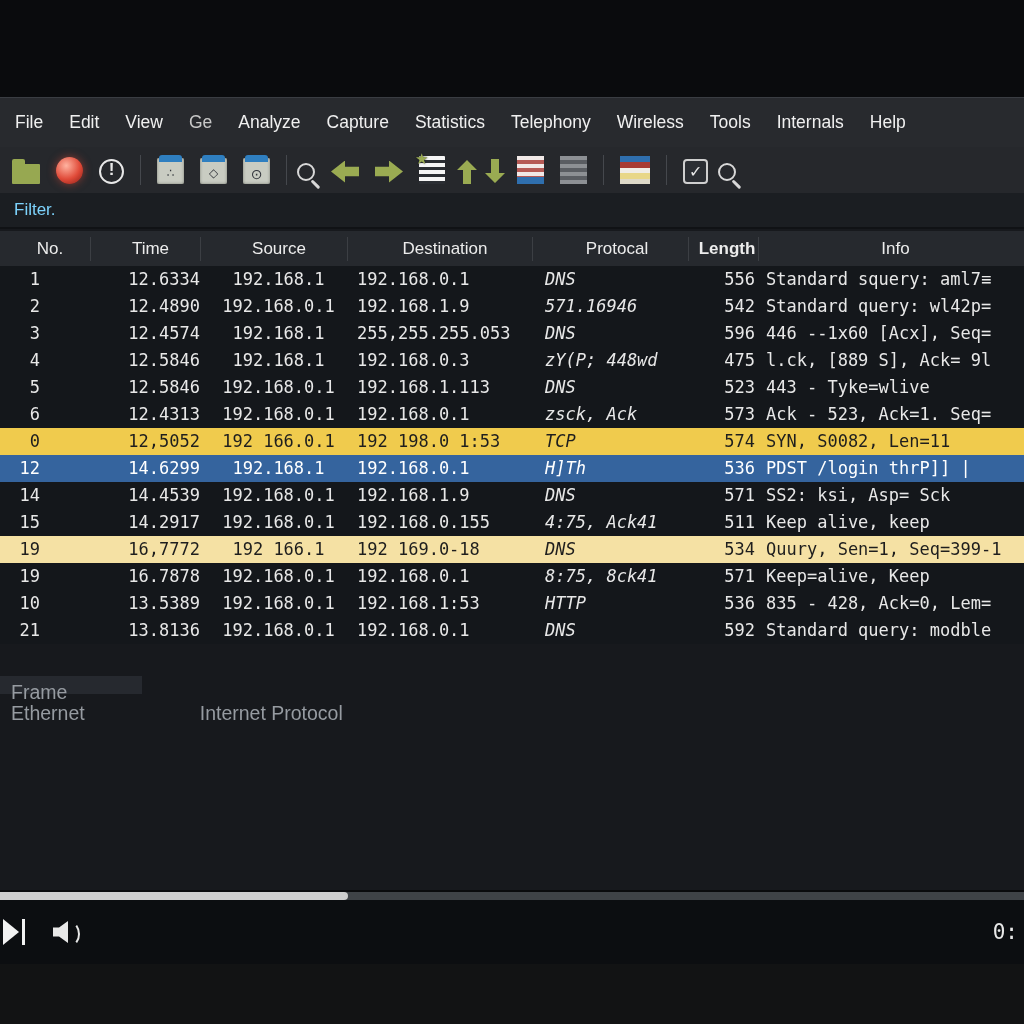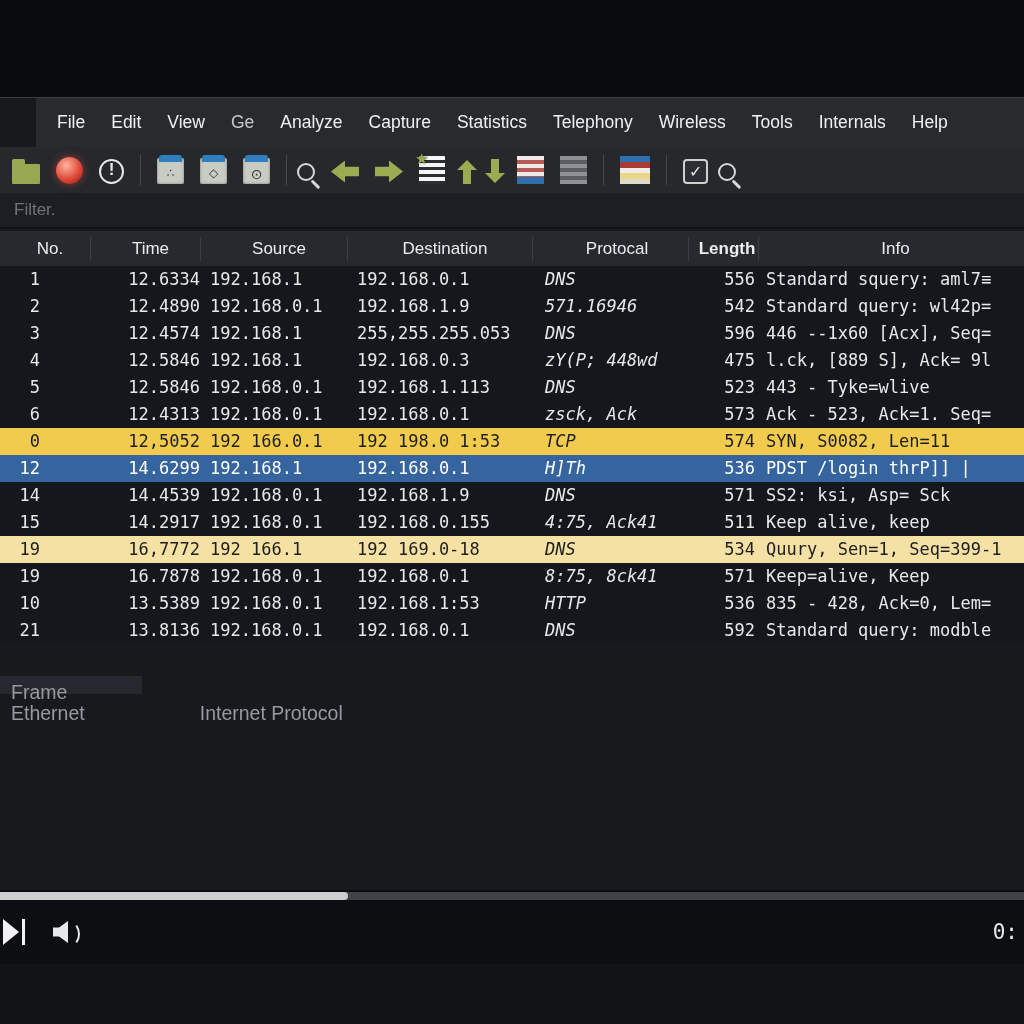--- a/index.html
+++ b/index.html
@@ -8,21 +8,21 @@
             background:#0a0b0d; font-family:"Liberation Sans", sans-serif; }
 
   .black-top { position:absolute; top:0; left:0; width:1024px; height:97px; background:#0a0b0d; }
   .black-bottom { position:absolute; top:964px; left:0; width:1024px; height:60px; background:#121314; }
 
   .app { position:absolute; top:97px; left:0; width:1024px; height:793px;
          background:#17191d; border-top:1px solid #3a3d42; }
 
   
   .menubar { position:absolute; top:0; left:0; right:0; height:49px; background:#282a2e;
-             display:flex; align-items:center; padding-left:8px;margin-left:36px; }
+             display:flex; align-items:center; padding-left:2px; }
   .menu-item { color:#f0f0f0; font-size:17.5px; padding:0 13px; line-height:49px; cursor:default; }
   .menu-item:nth-child(4) { color:#c8c8c8; }
 
   
   .toolbar { position:absolute; top:49px; left:0; right:0; height:46px; background:#26282c;
              display:flex; align-items:center; padding-left:4px; }
   .tb-sep { width:1px; height:30px; background:#45484d; margin:0 8px; }
   .tbi { position:relative; width:28px; height:28px; margin:0 8px; display:inline-block; }
 
   .folder-open-icon { background:#97a851; height:20px; margin-top:8px; border-radius:1px; }
@@ -75,39 +75,39 @@
         background:repeating-linear-gradient(#8d9094 0 4px, #5a5d62 4px 8px); }
   .coloring-rules-icon { width:30px; height:28px;
         background:linear-gradient(#2f6fae 0 22%, #a83b33 22% 44%, #f0ede6 44% 62%, #e8d788 62% 82%, #ded9c8 82% 100%); }
 
   .checkbox-icon { width:25px; height:25px; border:2px solid #cfcfcf; border-radius:4px; margin-top:2px; background:#2b2e33; }
   .checkbox-icon::after { content:"✓"; position:absolute; top:1px; left:4px; color:#e8e8e8; font-size:16px; }
 
   
   .filterbar { position:absolute; top:95px; left:0; right:0; height:36px; background:#1b1e22;
                display:flex; align-items:center; border-bottom:2px solid #101215; }
-  .filter-label { color:#737373; font-size:17px; padding-left:14px; }
+  .filter-label { color:#7dd3fc; font-size:17px; padding-left:14px; }
   .filter-input { flex:1; height:100%; }
 
   
   .header-row { position:absolute; top:133px; left:0; right:0; height:35px; background:#26292e;
                 display:flex; align-items:center; color:#ececec; font-size:17px;text-align:center; }
   .hcell { height:24px; line-height:24px; border-left:1px solid #3c3f44; }
   .hcell:first-child { border-left:none; }
 
   .rows { position:absolute; top:168px; left:0; right:0; background:#14171b; }
   .prow { display:flex; height:27px; line-height:27px; color:#e8e8e8;
           font-family:"DejaVu Sans Mono", monospace; font-size:17px; white-space:nowrap; }
   .prow.hl-yellow { background:#f0cb4d; color:#1e1e1e; }
   .prow.hl-blue { background:#35649e; color:#ffffff; }
   .prow.hl-yellow_light { background:#f5e1a4; color:#1e1e1e; }
 
   .c-no    { width:90px;  text-align:right; padding-right:50px; }
   .c-time  { width:110px; padding-left:10px;text-align:right; }
-  .c-src   { width:147px; padding-left:10px; }
+  .c-src   { width:147px; padding-left:10px;text-align:center; }
   .c-dst   { width:185px; padding-left:10px; }
   .c-proto { width:156px; padding-left:13px;font-style:italic; }
   .c-len   { width:70px;  text-align:right; padding-right:3px; }
   .c-info  { flex:1; padding-left:8px; overflow:hidden; }
 
   .h-no    { width:90px;  padding-left:10px; border-left:none !important; }
   .h-time  { width:110px; padding-left:10px; }
   .h-src   { width:147px; padding-left:10px; }
   .h-dst   { width:185px; padding-left:10px; }
   .h-proto { width:156px; padding-left:13px; }

